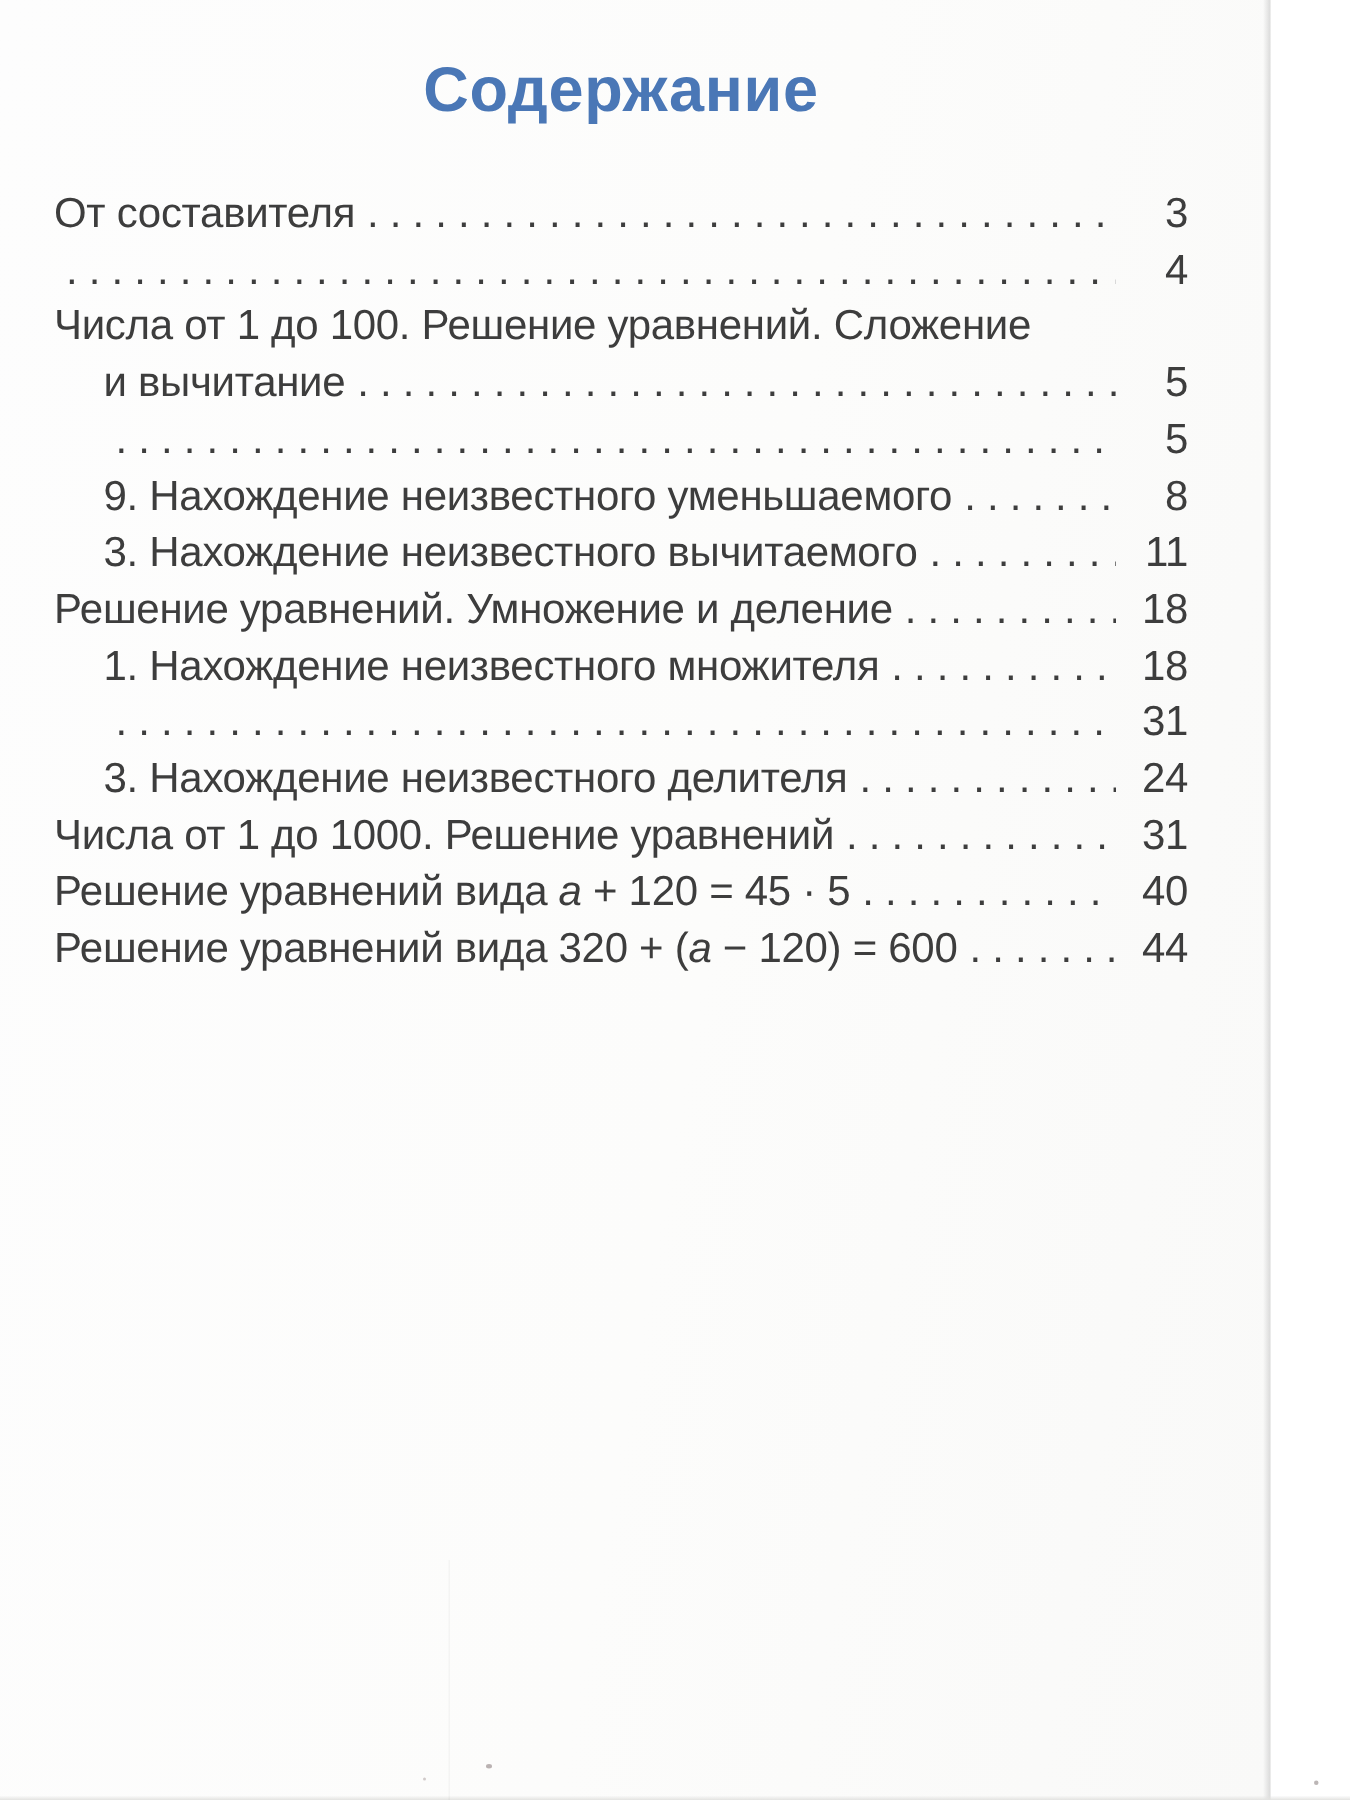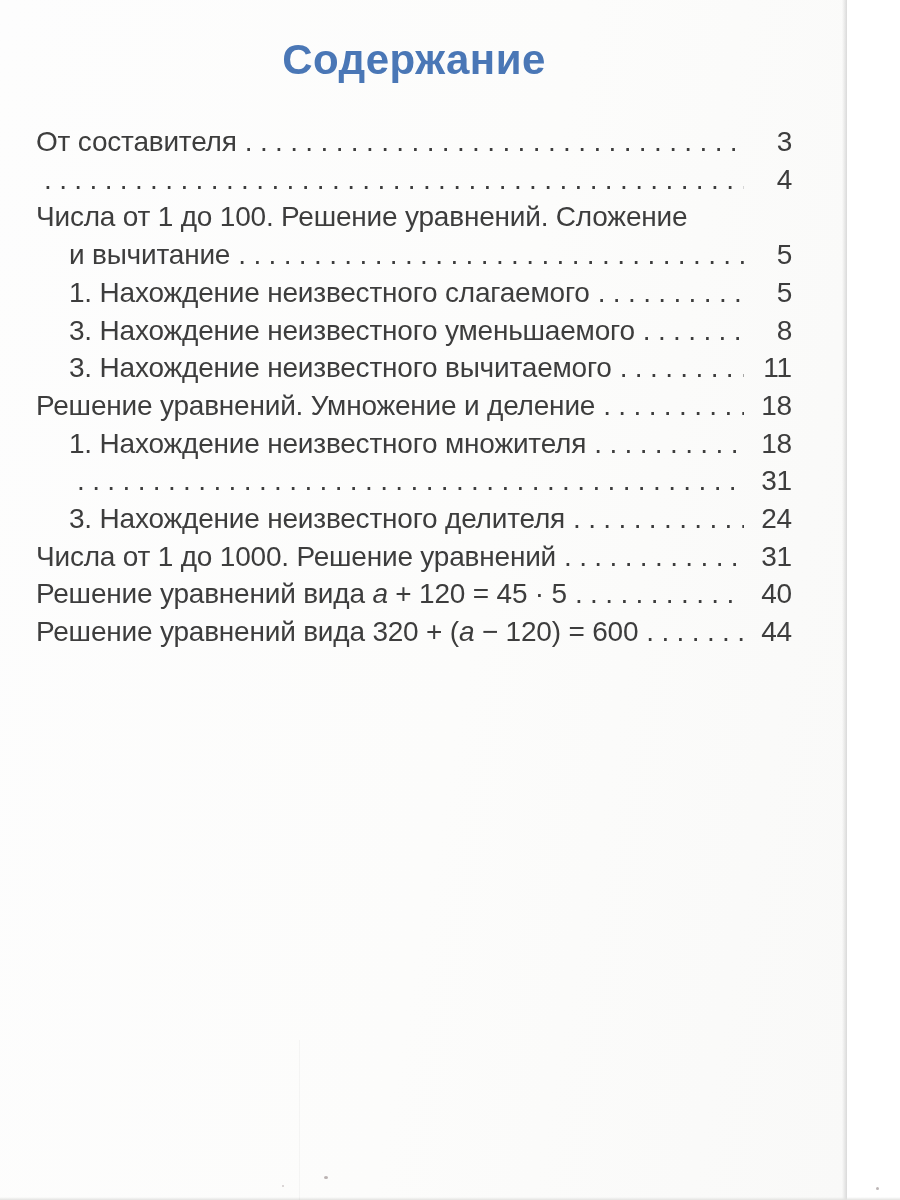--- a/index.html
+++ b/index.html
@@ -100,27 +100,26 @@
 
   </div>
 
   <div class="row indent">
     <span class="text"><span>и вычитание</span></span>
     <span class="dots">. . . . . . . . . . . . . . . . . . . . . . . . . . . . . . . . . . . . . . . . . . . . . . . . . . . . . . . . . . . . . . . . . . . . . . . . . . . . . . . . </span>
     <span class="page-num">5</span>
   </div>
 
   <div class="row indent">
-    <span class="text"><span>1. Нахождение неизвестного слагаемого</span></span>
     <span class="dots">. . . . . . . . . . . . . . . . . . . . . . . . . . . . . . . . . . . . . . . . . . . . . . . . . . . . . . . . . . . . . . . . . . . . . . . . . . . . . . . . </span>
     <span class="page-num">5</span>
   </div>
 
   <div class="row indent">
-    <span class="text"><span>3. Нахождение неизвестного уменьшаемого</span></span>
+    <span class="text"><span>9. Нахождение неизвестного уменьшаемого</span></span>
     <span class="dots">. . . . . . . . . . . . . . . . . . . . . . . . . . . . . . . . . . . . . . . . . . . . . . . . . . . . . . . . . . . . . . . . . . . . . . . . . . . . . . . . </span>
     <span class="page-num">8</span>
   </div>
 
   <div class="row indent">
     <span class="text"><span>3. Нахождение неизвестного вычитаемого</span></span>
     <span class="dots">. . . . . . . . . . . . . . . . . . . . . . . . . . . . . . . . . . . . . . . . . . . . . . . . . . . . . . . . . . . . . . . . . . . . . . . . . . . . . . . . </span>
     <span class="page-num">11</span>
   </div>
 

